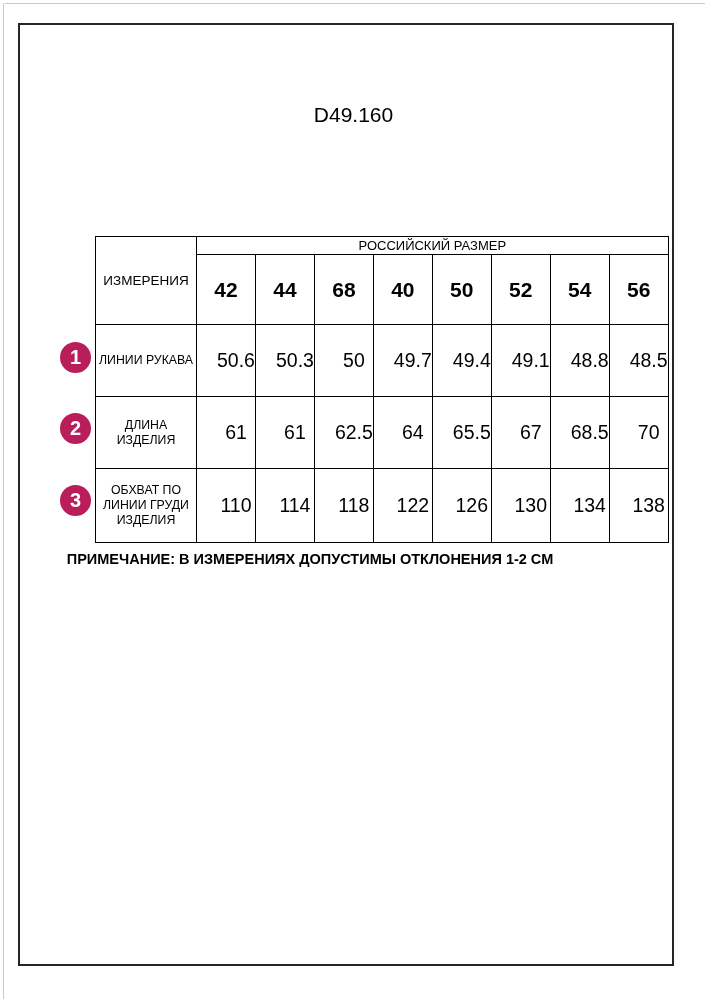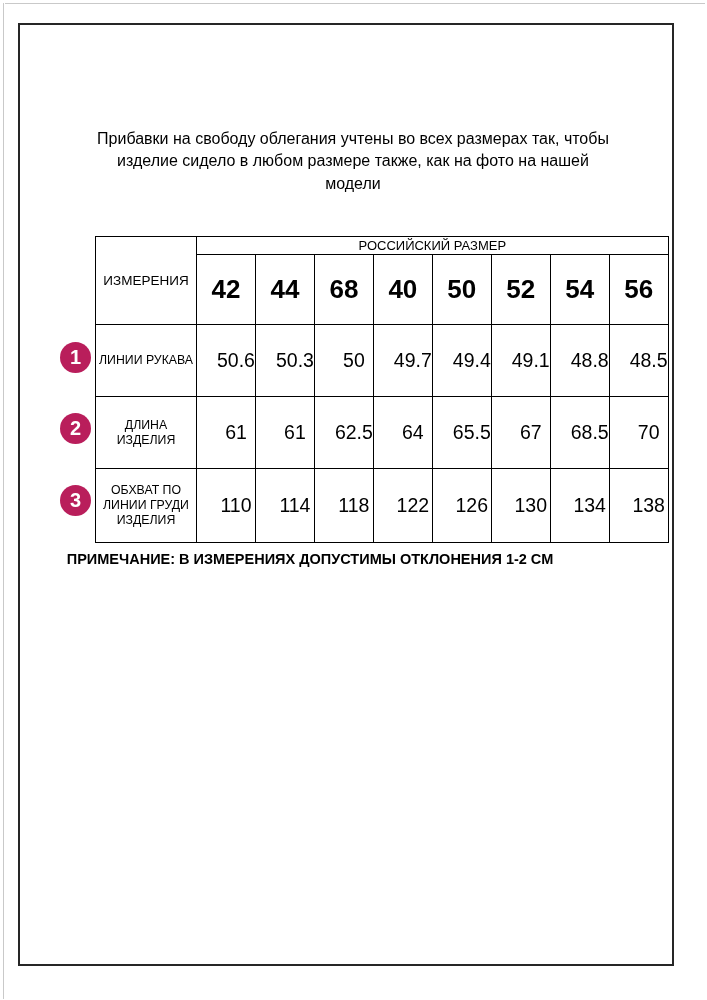--- a/index.html
+++ b/index.html
@@ -91,21 +91,21 @@
     font-size: 13.5px;
   }
   td.group-cell {
     height: 17px;
     font-size: 13px;
     line-height: 15px;
     margin-left: 16px;
   }
   tr.sizes-row td {
     height: 69px;
-    font-size: 26px;
+    font-size: 21px;
     font-weight: 700;
   }
   tr.data-row td.value-cell {
     font-size: 19.5px;
     padding-left: 20px;
   }
   td.row-label-cell {
     font-size: 12.3px;
     line-height: 15px;
     white-space: pre-line;
@@ -142,22 +142,22 @@
 <body>
 
 <div class="page">
 
   <div class="hairline-top"></div>
   <div class="hairline-left"></div>
 
   <div class="frame"></div>
 
 
-
-  <div class="desc">Прибавки на свободу облегания учтены во всех размерах так, чтобы изделие сидело в любом размере также, как на фото на нашей модели</div>
+  <div class="article">D49.160</div>
+
 
   <table class="size-table">
     <colgroup>
       <col style="width:101px">
       <col style="width:50.4px">
         <col style="width:50.4px">
         <col style="width:50.4px">
         <col style="width:50.4px">
       <col style="width:50.4px">
         <col style="width:50.4px">

